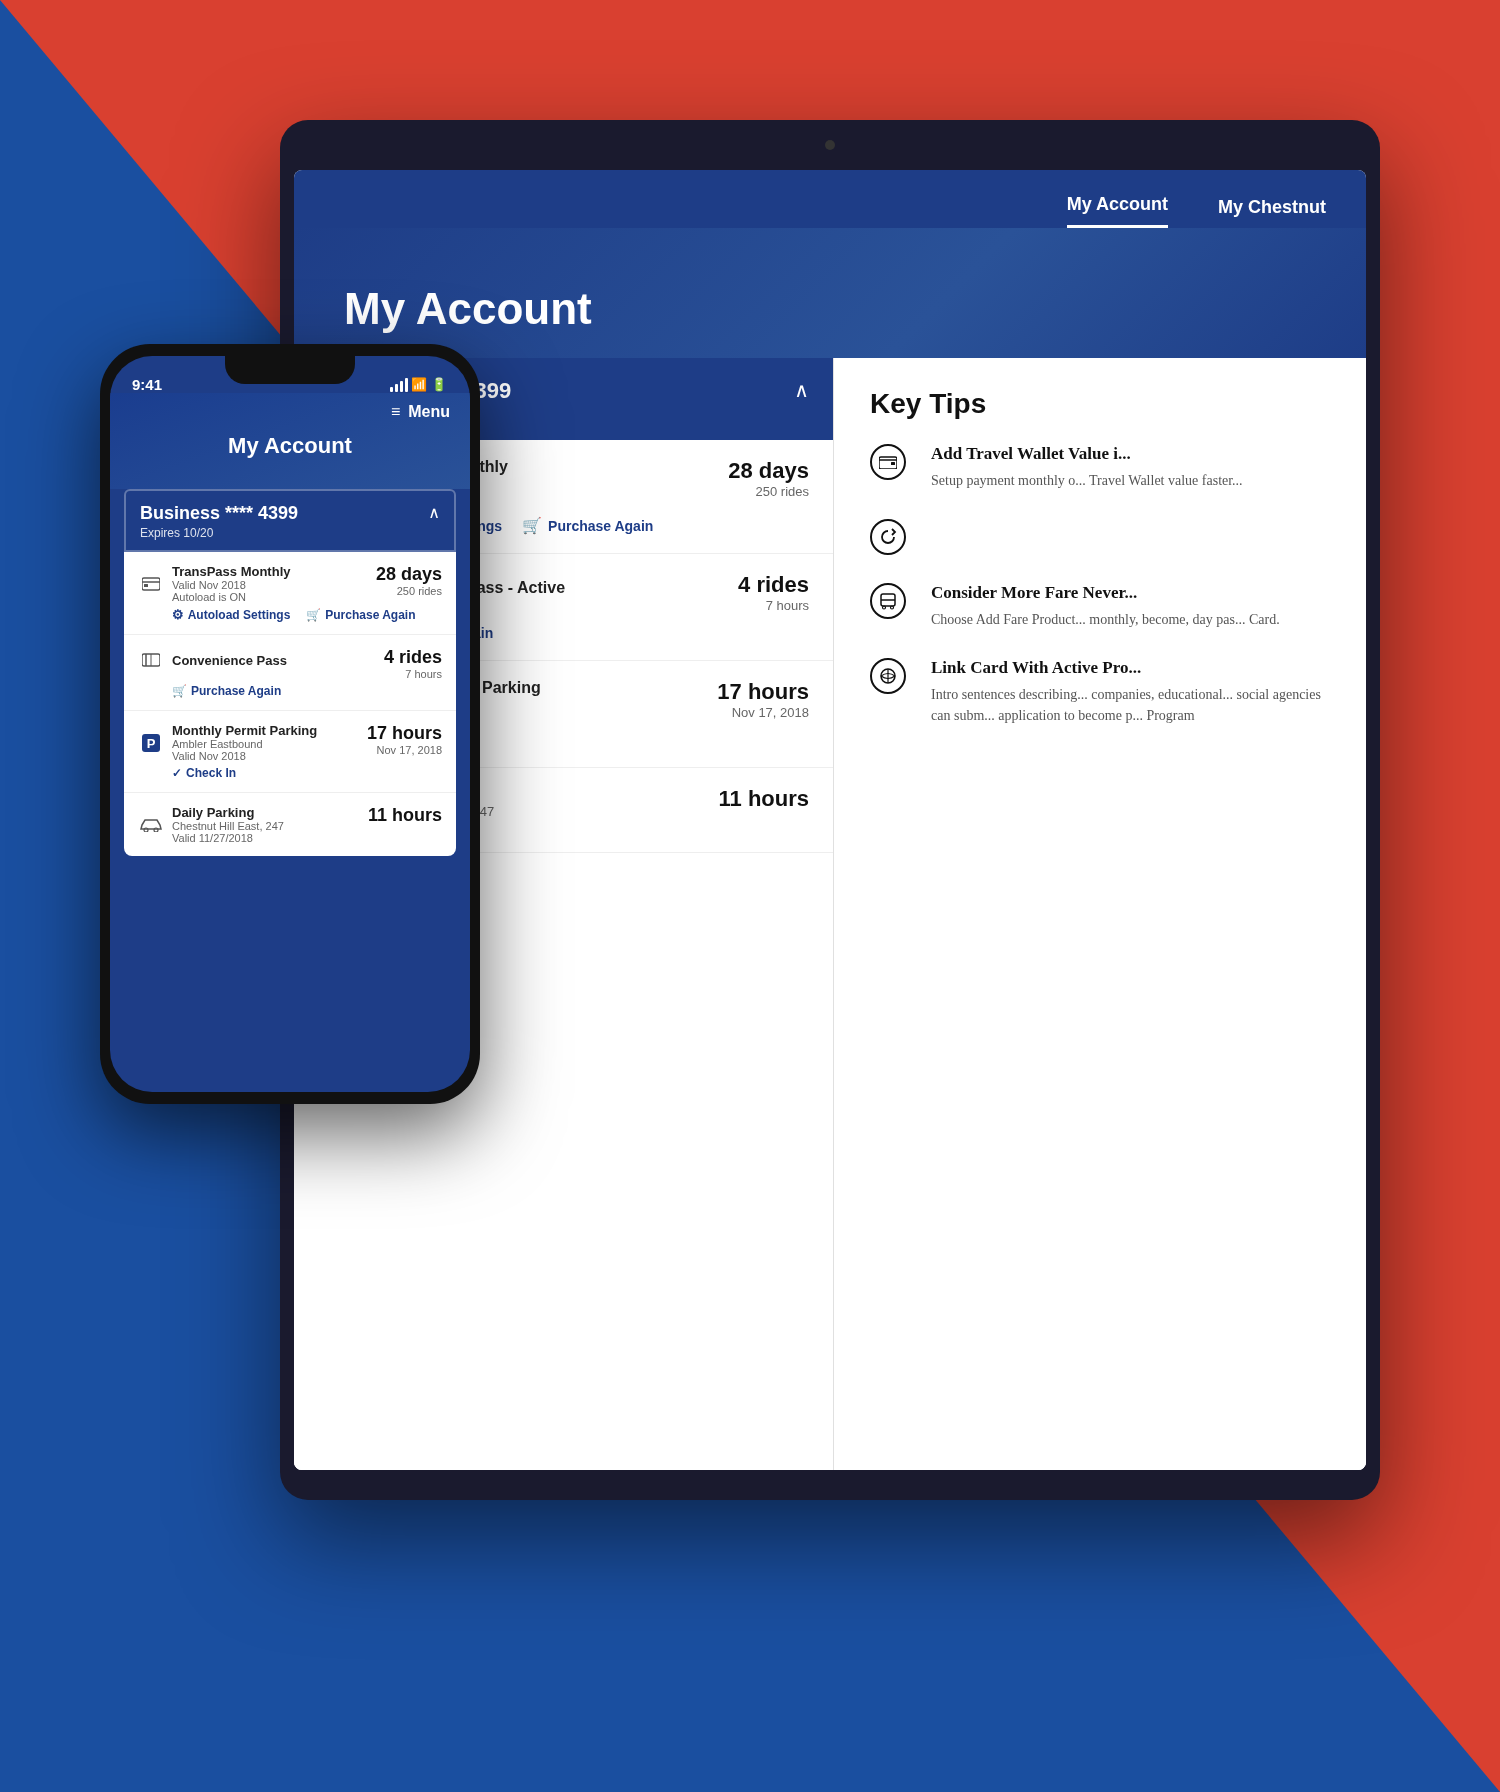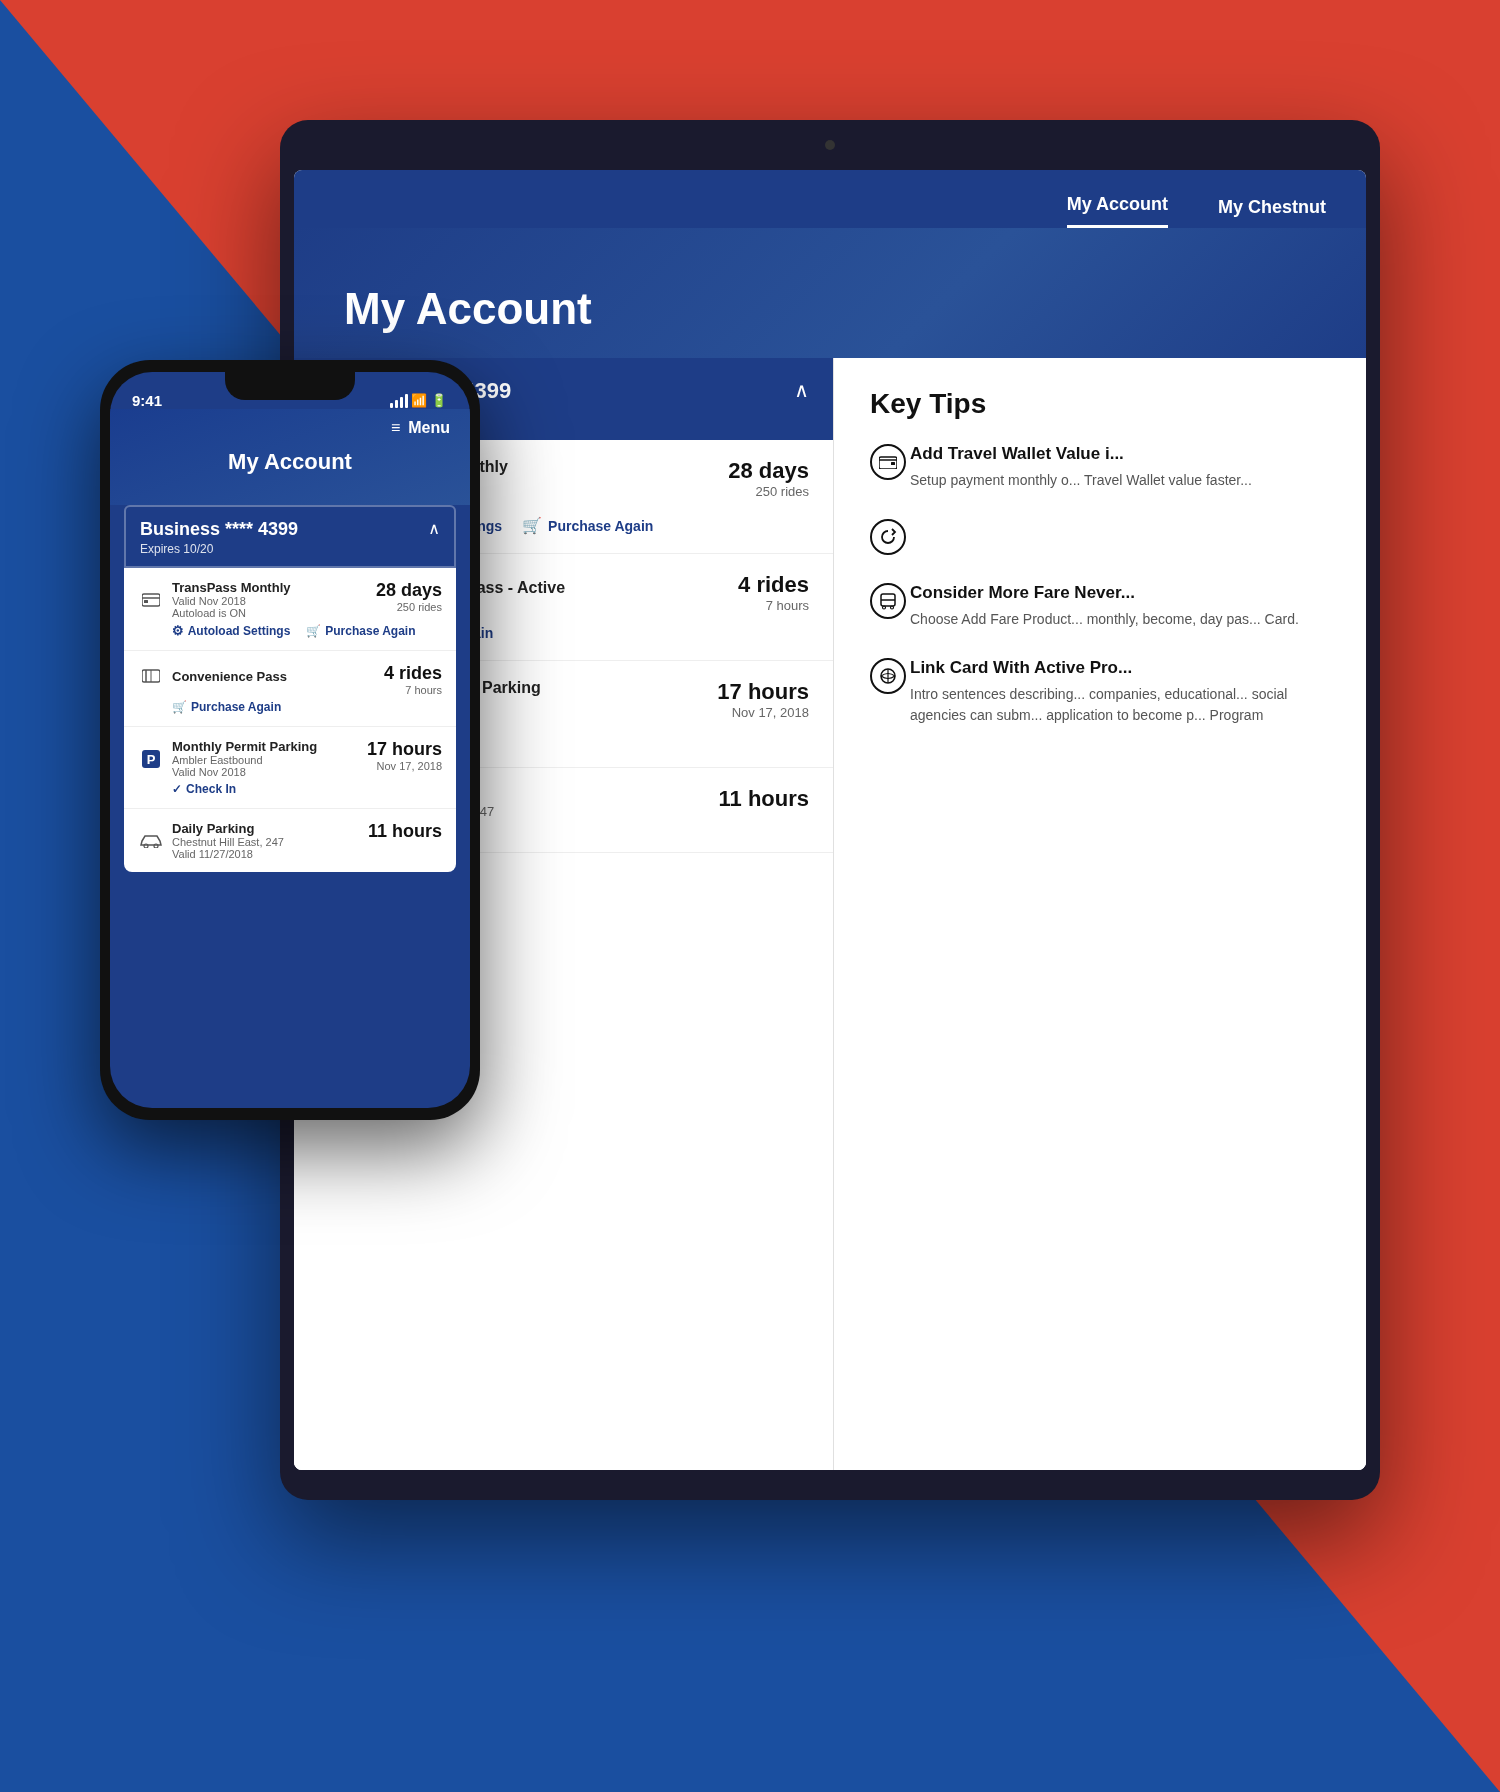--- a/index.html
+++ b/index.html
@@ -220,22 +220,23 @@
       overflow-y: auto;
     }
     .key-tips-title {
       font-size: 28px;
       font-weight: 700;
       color: #111;
       margin-bottom: 24px;
     }
     .tip-item {
       display: flex;
-      gap: 4px;
+      gap: 25px;
       margin-bottom: 28px;
+      font-family: Liberation Serif, serif;
     }
     .tip-icon {
       width: 36px;
       height: 36px;
       border: 2px solid #111;
       border-radius: 50%;
       display: flex;
       align-items: center;
       justify-content: center;
       font-size: 16px;
@@ -251,21 +252,21 @@
     }
     .tip-desc {
       font-size: 14px;
       color: #555;
       line-height: 1.5;
     }
 
     
     .phone {
       position: absolute;
-      top: 360px;
+      top: 344px;
       left: 100px;
       width: 380px;
       height: 760px;
       background: #111;
       border-radius: 50px;
       box-shadow: 0 30px 80px rgba(0,0,0,0.6);
       overflow: hidden;
       z-index: 10;
     }
     .phone-screen {

